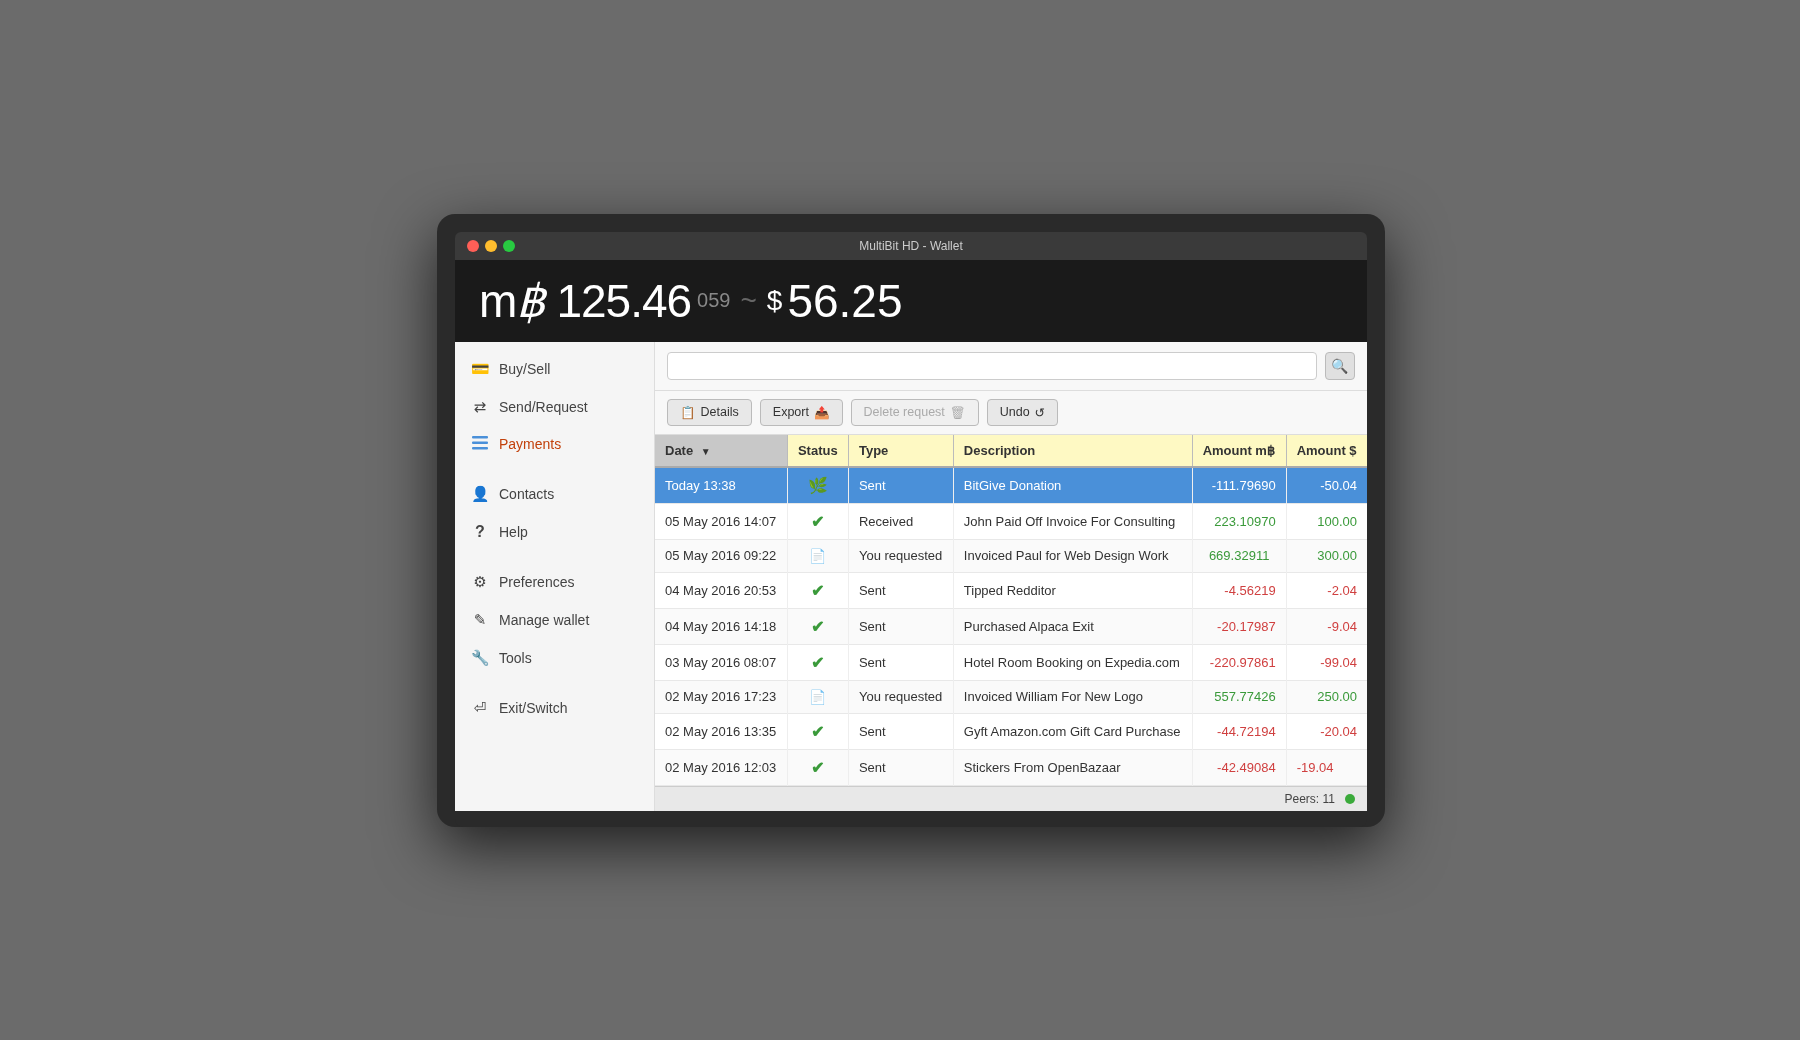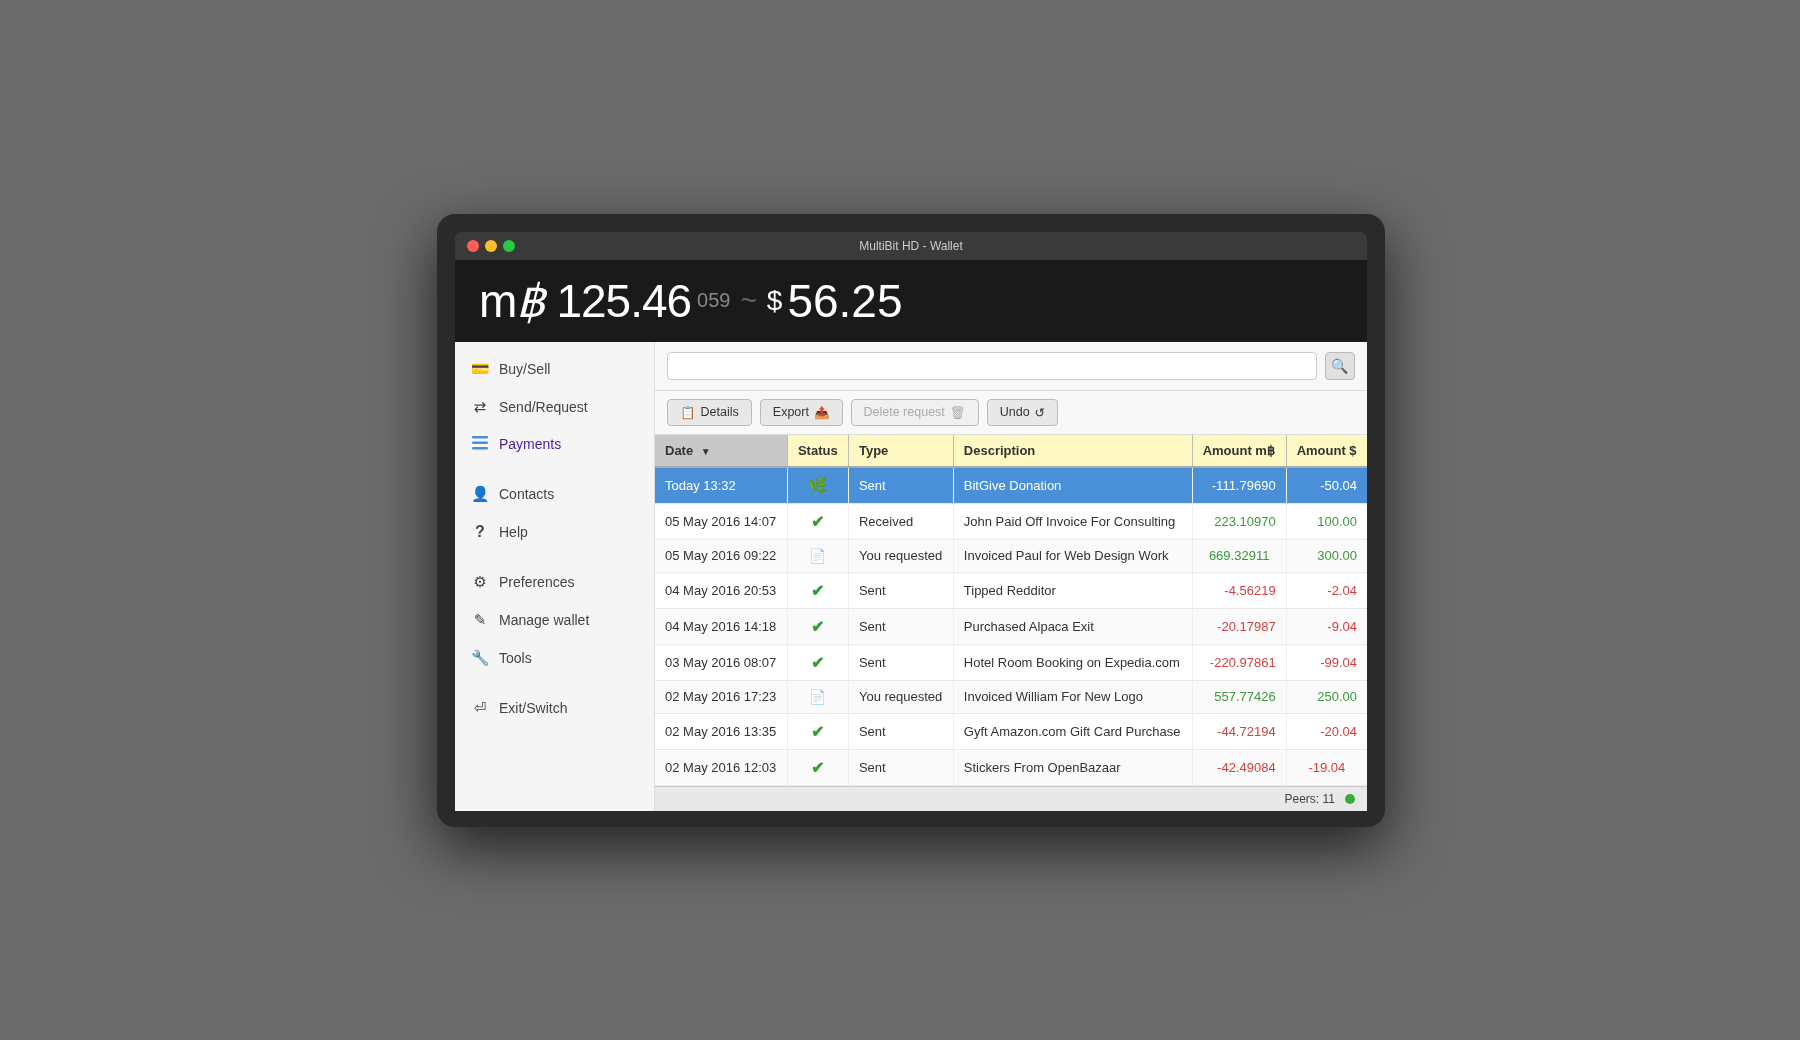--- a/index.html
+++ b/index.html
@@ -343,21 +343,21 @@
           <span>Send/Request</span>
         </div>
         <div class="sidebar-item active">
           <span class="sidebar-icon">
             <svg width="16" height="14" viewBox="0 0 16 14" fill="#4a90d9">
               <rect x="0" y="0" width="16" height="2.5" rx="1"></rect>
               <rect x="0" y="5.5" width="16" height="2.5" rx="1"></rect>
               <rect x="0" y="11" width="16" height="2.5" rx="1"></rect>
             </svg>
           </span>
-          <span style="color:#4c1d95;font-weight:500;">Payments</span>
+          <span style="color:#c2410c;font-weight:500;">Payments</span>
         </div>
 
         <div class="sidebar-divider"></div>
 
         <div class="sidebar-item">
           <span class="sidebar-icon">👤</span>
           <span>Contacts</span>
         </div>
         <div class="sidebar-item">
           <span class="sidebar-icon" style="font-weight:bold;font-size:16px;">?</span>
@@ -435,21 +435,21 @@
                 <th>
                   <span>Amount  m฿</span>
                 </th>
                 <th>
                   <span>Amount $</span>
                 </th>
               </tr>
             </thead>
             <tbody id="table-body">
             <tr class="selected">
-                  <td>Today 13:32</td>
+                  <td>Today 13:38</td>
                   <td style="text-align: center;"><span><span style="color:#3aaa3a;font-size:16px;">🌿</span></span></td>
                   <td>Sent</td>
                   <td>BitGive Donation</td>
                   <td style="text-align: right;">-111.79690</td>
                   <td style="text-align: right;">-50.04</td>
                 </tr>
                 <tr>
                   <td>05 May 2016 14:07</td>
                   <td style="text-align: center;"><span><span style="color:#3a9a3a;font-size:16px;font-weight:bold;">✔</span></span></td>
                   <td>Received</td>
@@ -504,21 +504,21 @@
                   <td>Gyft Amazon.com Gift Card Purchase</td>
                   <td class="amount-negative" style="text-align: right;">-44.72194</td>
                   <td class="amount-negative" style="text-align: right;">-20.04</td>
                 </tr>
                 <tr>
                   <td>02 May 2016 12:03</td>
                   <td style="text-align: center;"><span><span style="color:#3a9a3a;font-size:16px;font-weight:bold;">✔</span></span></td>
                   <td>Sent</td>
                   <td>Stickers From OpenBazaar</td>
                   <td class="amount-negative" style="text-align: right;">-42.49084</td>
-                  <td class="amount-negative" style="text-align: center;">-19.04</td>
+                  <td class="amount-negative" style="text-align: left;">-19.04</td>
                 </tr>
               </tbody>
           </table>
         </div>
 
         <div class="bottom-bar">
           <span>Peers: 11</span>
           <span class="peers-dot"></span>
         </div>
       </div>

